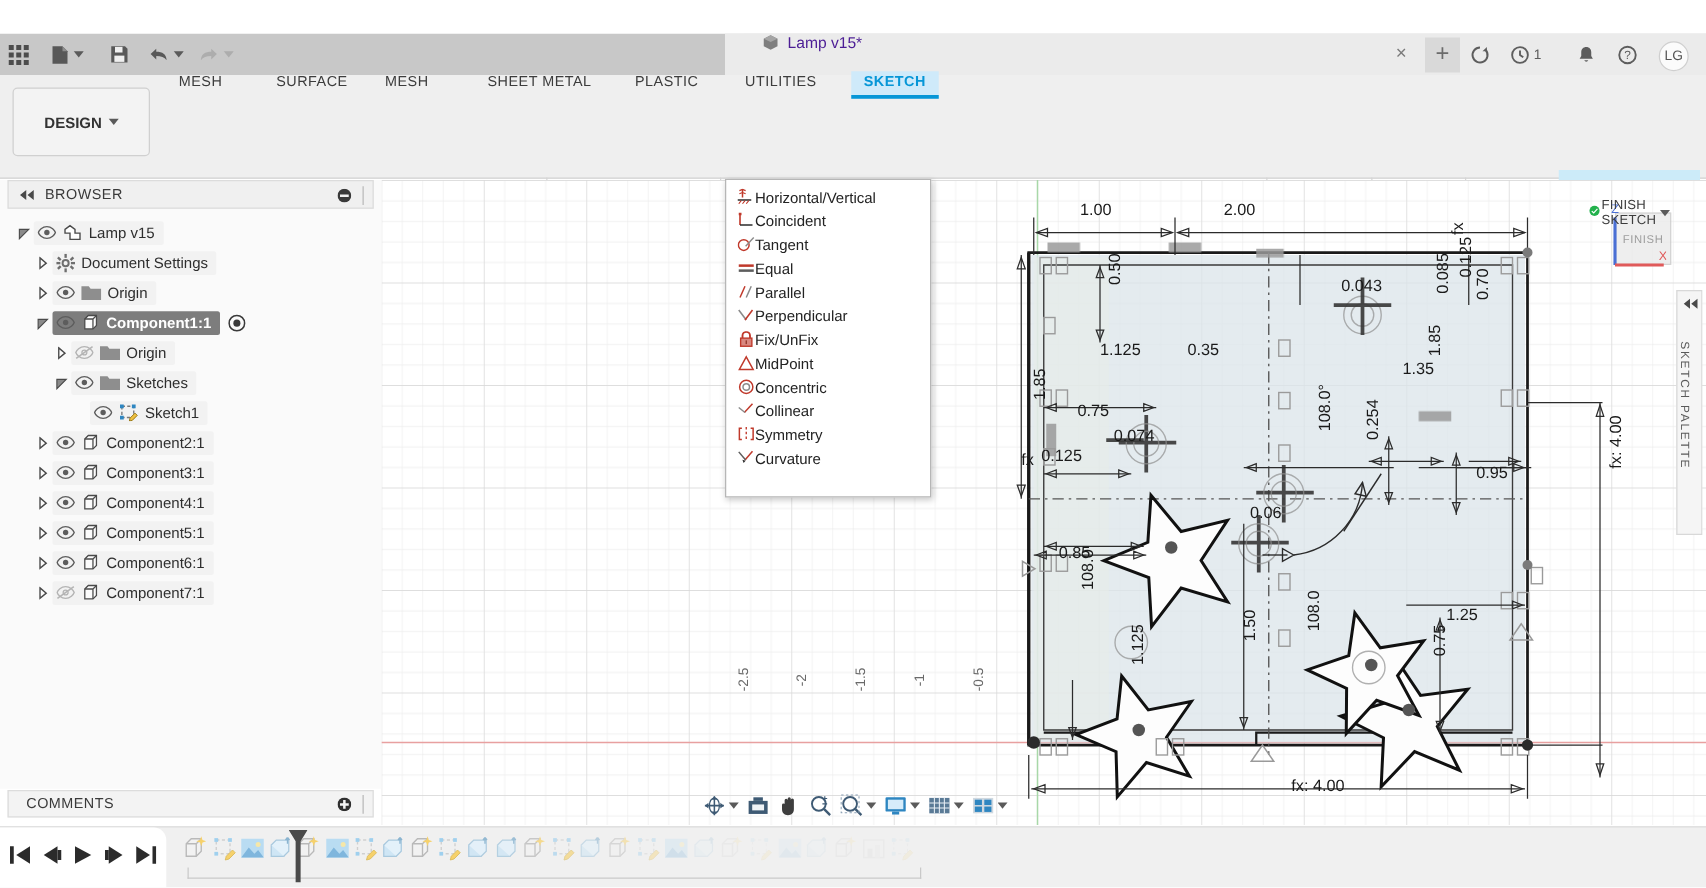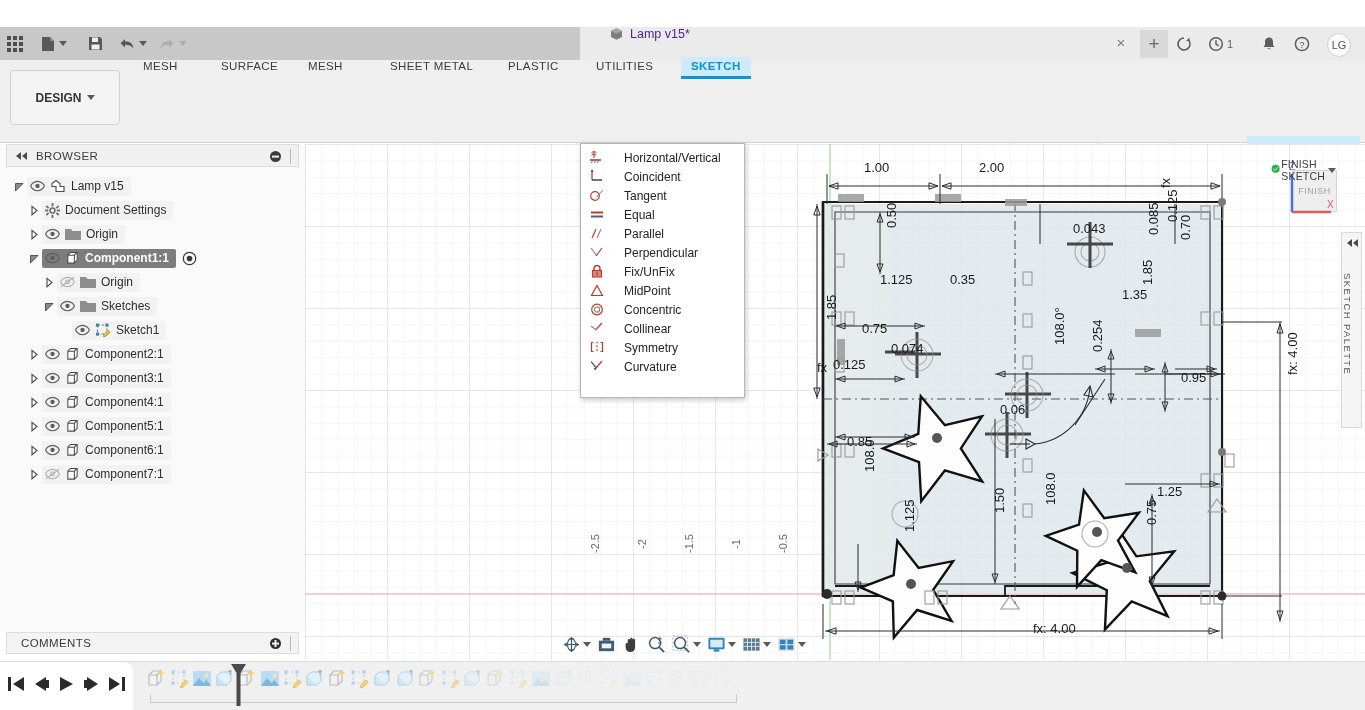--- a/index.html
+++ b/index.html
@@ -147,21 +147,21 @@
   .feat { position:absolute; top:6px; width:24px; height:24px; cursor:pointer; }
   .tl-track { position:absolute; top:32px; height:9px;
     border-left:1px solid #c9c9c9; border-right:1px solid #c9c9c9;
     border-bottom:1px solid #c9c9c9; }
   .tl-marker { position:absolute; left:231px; top:2px; width:15px; height:40px; }
 
   
   .dropdown { position:absolute; left:580px; top:143px; width:165px; height:255px;
     background:#fff; border:1px solid #b6b6b6; box-shadow:1px 2px 5px rgba(0,0,0,.22);
     z-index:60; padding:4px 0; }
-  .ditem { height:19px; display:flex; align-items:center; gap:20px;
+  .ditem { height:19px; display:flex; align-items:center; gap:0;
     padding-left:8px; font-size:12px; color:#232323; cursor:pointer; }
   .ditem .dicon { width:15px; height:14px; flex:none;
     display:flex; align-items:center; justify-content:center; }
 </style>
 </head>
 <body>
 
 <div id="app">
 
 

